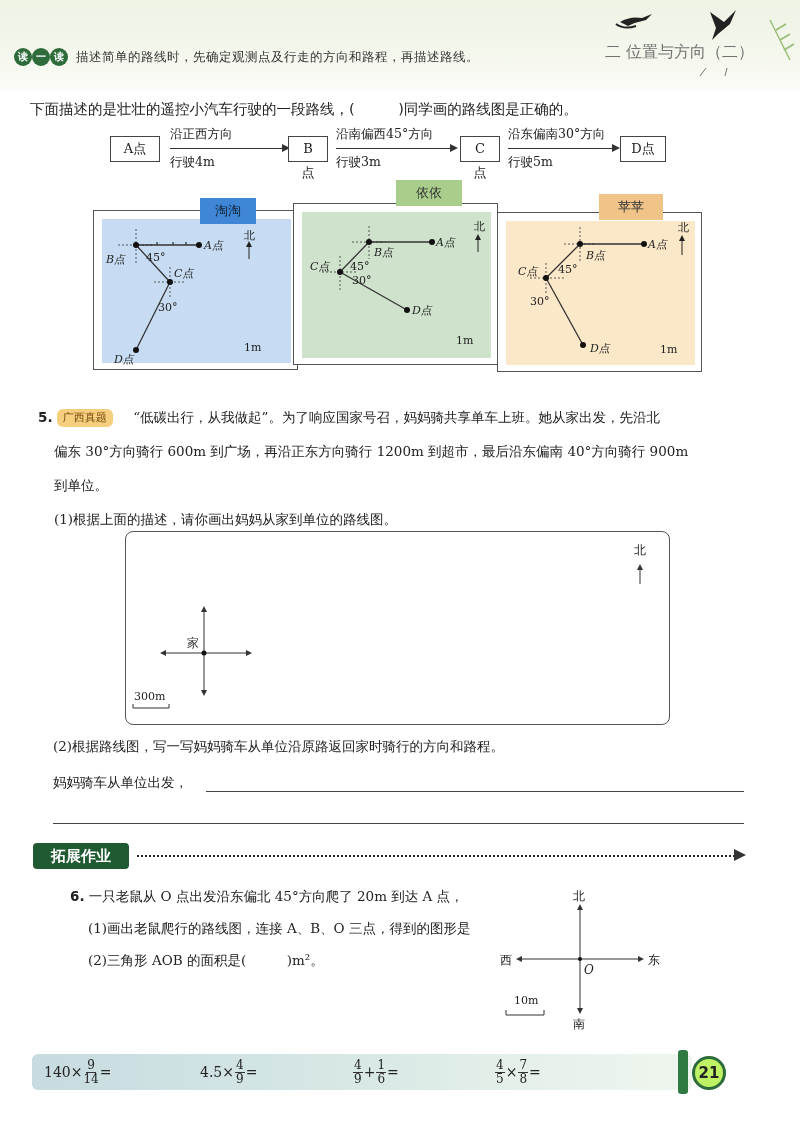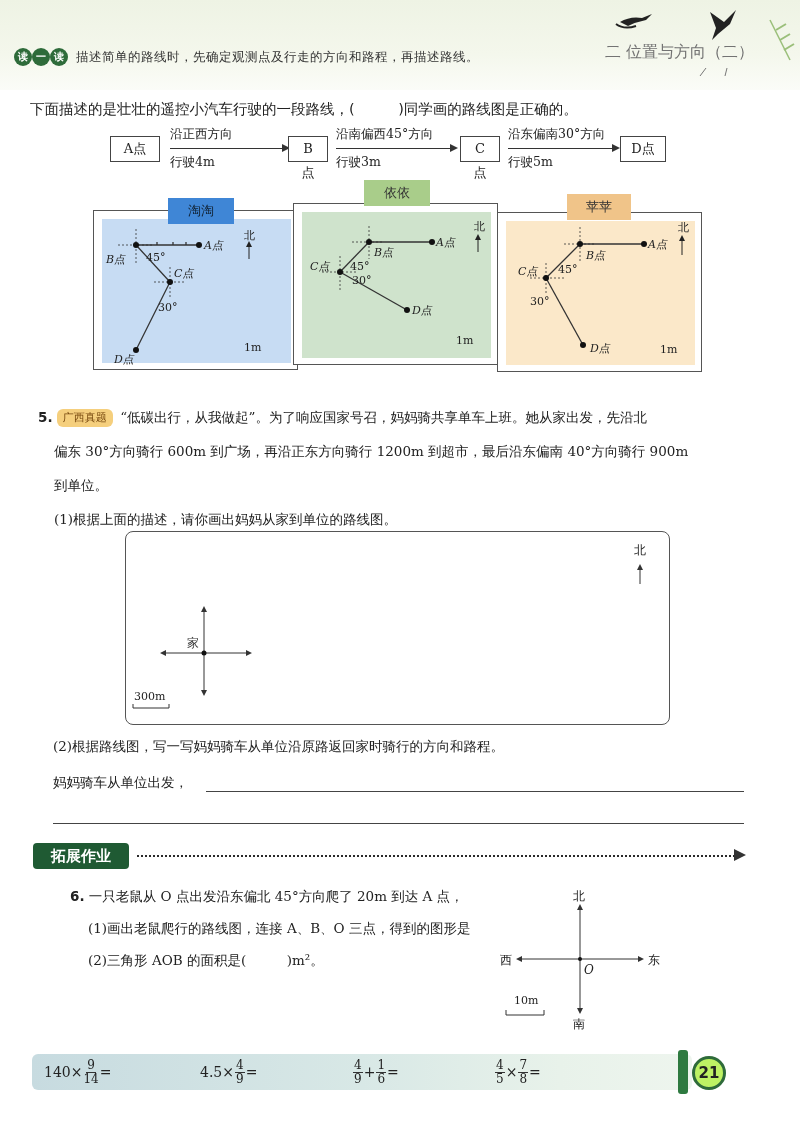--- a/index.html
+++ b/index.html
@@ -44,27 +44,28 @@
   .flow-arrow .bot { top: 28px; }
   .flow-arrow .line { position: absolute; top: 22px; left: 0; right: 6px; height: 1px; background: #333; }
   .flow-arrow .head { position: absolute; top: 18px; right: 0; width: 0; height: 0;
     border-left: 8px solid #333; border-top: 4px solid transparent; border-bottom: 4px solid transparent; }
 
   .panel { position: absolute; border: 1px solid #555; background: #fff; }
   .panel .inner { position: absolute; left: 8px; top: 8px; right: 6px; bottom: 6px; }
   .panel-tab {
     position: absolute; height: 26px; font-size: 13px; line-height: 26px; text-align: center; color: #333;
     font-family: "DejaVu Sans", sans-serif;
+    margin-left: 32px;
   }
   .panel svg { position: absolute; left: 0; top: 0; }
 
   .q5 { position: absolute; left: 38px; top: 400px; width: 740px; font-size: 13.5px; line-height: 34px; }
   .tag {
     display: inline-block; background: #f5cf7d; color: #7a4b10; font-size: 11px; padding: 0 6px;
-    border-radius: 6px; line-height: 18px; margin-right: 3px; vertical-align: 1px; font-family: Liberation Mono, monospace;
+    border-radius: 6px; line-height: 18px; margin-right: 16px; vertical-align: 1px; font-family: Liberation Mono, monospace;
   }
   .q5 .line1 { position: absolute; left: 0; top: 0; white-space: nowrap; }
   .q5 .line2 { position: absolute; left: 16px; top: 34px; white-space: nowrap; }
   .q5 .line3 { position: absolute; left: 16px; top: 68px; white-space: nowrap; }
   .q5 .line4 { position: absolute; left: 16px; top: 102px; white-space: nowrap; }
 
   .map-box {
     position: absolute; left: 125px; top: 531px; width: 545px; height: 194px;
     border: 1.5px solid #555; border-radius: 8px; background: #fff;
   }
@@ -177,21 +178,21 @@
       <text x="20" y="152" font-style="italic">D点</text>
       <text x="52" y="50">45°</text>
       <text x="64" y="100">30°</text>
       <text x="150" y="28">北</text>
       <text x="150" y="140">1m</text>
     </g>
     <line x1="155" y1="32" x2="155" y2="48" stroke="#222" stroke-width="1"></line>
     <path d="M152 36 L155 30 L158 36 Z" fill="#222"></path>
   </svg>
 </div>
-<div class="panel-tab" style="left:168px;top:198px;width:66px;background:#3f86d6;color:#123">淘淘</div>
+<div class="panel-tab" style="left:168px;top:198px;width:56px;background:#3f86d6;color:#123">淘淘</div>
 
 <div class="panel" style="left:293px;top:203px;width:205px;height:162px">
   <div class="inner" style="background:#cfe3cc"></div>
   <svg width="205" height="162" viewBox="0 0 205 162">
     <g stroke="#333" stroke-width="1.3" fill="none">
       <line x1="75" y1="38" x2="138" y2="38"></line>
       <line x1="75" y1="38" x2="46" y2="68"></line>
       <line x1="46" y1="68" x2="113" y2="106"></line>
     </g>
     <g stroke="#333" stroke-width="0.8" stroke-dasharray="2,2">

